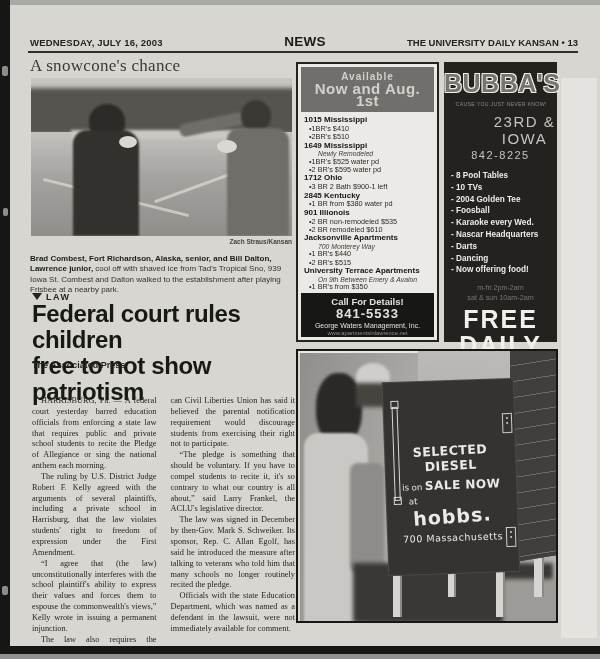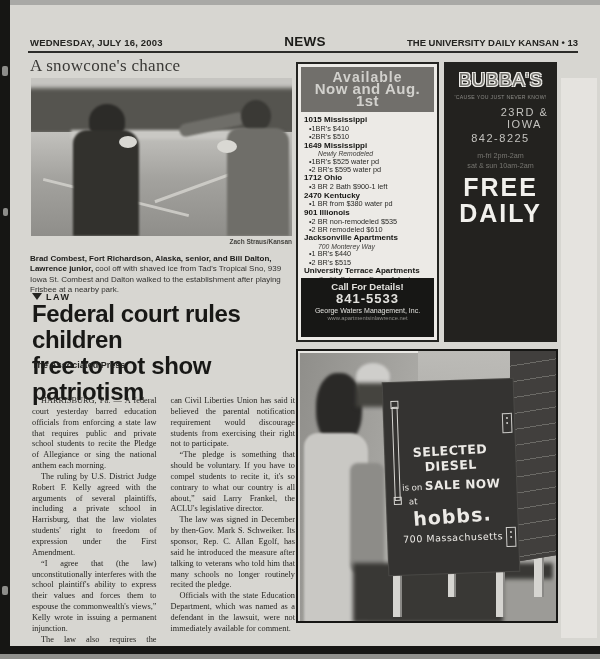--- a/index.html
+++ b/index.html
@@ -51,38 +51,38 @@
   .byline{left:32px;top:360px;font-size:9px;font-weight:700;color:#232320;}
   .cols{left:32px;top:396px;width:263px;height:270px;display:flex;gap:14px;}
   .col{flex:1;font-family:"Liberation Serif",serif;font-size:8.3px;line-height:10.85px;
        text-align:justify;color:#262522;}
   .col p{margin:0;text-indent:9px;}
   .col p.noindent{text-indent:0;}
 
   
   .apt{left:296px;top:62px;width:143px;height:280px;background:#eceae6;border:2px solid #232320;box-sizing:border-box;}
   .apt-head{margin:3px 3px 2px;background:#716f6b;color:#d2d1cd;text-align:center;padding:4px 0 5px;font-weight:700;}
-  .apt-head .l1{font-size:14px;line-height:12px;letter-spacing:1px;}
+  .apt-head .l1{font-size:10px;line-height:12px;letter-spacing:1px;}
   .apt-head .l2{font-size:15px;line-height:12px;letter-spacing:.5px;}
   .apt-body{padding:2px 5px 0 6px;}
   .lname{font-size:8px;line-height:8.8px;font-weight:800;color:#151513;}
   .lnote{font-size:6.8px;line-height:7.2px;font-style:italic;color:#3c3b38;margin-left:14px;}
   .lline{font-size:7.3px;line-height:8.4px;color:#2a2a27;margin-left:5px;}
-  .apt-foot{position:absolute;left:3px;right:3px;bottom:3px;background:#171715;color:#e2e1dd;text-align:center;padding:3px 0 15px;}
+  .apt-foot{position:absolute;left:3px;right:3px;bottom:3px;background:#171715;color:#e2e1dd;text-align:center;padding:3px 0 0;}
   .af-call{font-size:9.5px;line-height:11.5px;font-weight:700;}
   .af-phone{font-size:13px;line-height:14.5px;font-weight:700;letter-spacing:1px;}
   .af-co{font-size:7px;line-height:8.5px;}
   .af-web{font-size:5.8px;line-height:7px;color:#8f8e8a;}
 
   
   .bub{left:444px;top:62px;width:113px;height:280px;background:#23221f;color:#dddcd8;text-align:center;box-sizing:border-box;padding-top:7px;}
-  .bub-name{font-size:19px;font-weight:400;letter-spacing:.5px;color:#76756f;
+  .bub-name{font-size:25px;font-weight:700;letter-spacing:.5px;color:#76756f;
             text-shadow:-1px -1px 0 #efeeea,1px -1px 0 #efeeea,-1px 1px 0 #efeeea,1px 1px 0 #efeeea;}
   .bub-tag{font-size:5.2px;color:#8b8a86;margin-top:3px;letter-spacing:.3px;}
-  .bub-loc{font-size:11px;color:#c4c3bf;margin-top:6px;letter-spacing:1.5px;padding-left:48px;}
+  .bub-loc{font-size:15px;color:#c4c3bf;margin-top:6px;letter-spacing:1.5px;padding-left:48px;}
   .bub-ph{font-size:11px;color:#c4c3bf;margin-top:2px;letter-spacing:1.5px;}
   .bub-feat{text-align:left;padding:9px 0 0 7px;font-size:8.2px;line-height:11.8px;font-weight:800;color:#edece8;}
   .bub-hours{margin-top:7px;font-size:7.2px;line-height:9.5px;color:#777671;}
   .bub-promo{margin-top:4px;font-size:25px;line-height:26px;font-weight:900;letter-spacing:2px;color:#f1f0ec;text-align:center;}
 
   
   .hobbs{left:296px;top:349px;width:262px;height:274px;border:2px solid #161614;box-sizing:border-box;
          background:linear-gradient(100deg,#8f8e8a,#a9a8a4 40%,#b5b4b0);overflow:hidden;
          box-shadow:inset 0 2px 0 #e9e8e4,inset 2px 0 0 #d8d7d3;}
   .hb-wallglow{left:120px;top:0;width:140px;height:90px;background:linear-gradient(#bcbbb7,rgba(188,187,183,0));}
@@ -183,21 +183,21 @@
   <div class="apt-body">
     <div class="lname">1015 Mississippi</div>
     <div class="lline">•1BR's $410</div>
     <div class="lline">•2BR's $510</div>
     <div class="lname">1649 Mississippi</div>
     <div class="lnote">Newly Remodeled</div>
     <div class="lline">•1BR's $525 water pd</div>
     <div class="lline">•2 BR's $595 water pd</div>
     <div class="lname">1712 Ohio</div>
     <div class="lline">•3 BR 2 Bath $900-1 left</div>
-    <div class="lname">2470 Kentucky</div>
+    <div class="lname">2845 Kentucky</div>
     <div class="lline">•1 BR from $380 water pd</div>
     <div class="lname">901 Illionois</div>
     <div class="lline">•2 BR non-remodeled $535</div>
     <div class="lline">•2 BR remodeled $610</div>
     <div class="lname">Jacksonville Apartments</div>
     <div class="lnote">700 Monterey Way</div>
     <div class="lline">•1 BR's $440</div>
     <div class="lline">•2 BR's $515</div>
     <div class="lname">University Terrace Apartments</div>
     <div class="lnote">On 9th Between Emery &amp; Avalon</div>
@@ -210,20 +210,31 @@
     <div class="af-co">George Waters Management, Inc.</div>
     <div class="af-web">www.apartmentsinlawrence.net</div>
   </div>
 </div>
 
 <div class="abs bub">
   <div class="bub-name">BUBBA'S</div>
   <div class="bub-tag">'CAUSE YOU JUST NEVER KNOW!</div>
   <div class="bub-loc">23RD &amp; IOWA</div>
   <div class="bub-ph">842-8225</div>
+  <div class="bub-feat">
+    <div>- 8 Pool Tables</div>
+    <div>- 10 TVs</div>
+    <div>- 2004 Golden Tee</div>
+    <div>- Foosball</div>
+    <div>- Karaoke every Wed.</div>
+    <div>- Nascar Headquarters</div>
+    <div>- Darts</div>
+    <div>- Dancing</div>
+    <div>- Now offering food!</div>
+  </div>
   <div class="bub-hours">
     <div>m-fri 2pm-2am</div>
     <div>sat &amp; sun 10am-2am</div>
   </div>
   <div class="bub-promo">
     <div>FREE</div>
     <div>DAILY</div>
   </div>
 </div>
 

